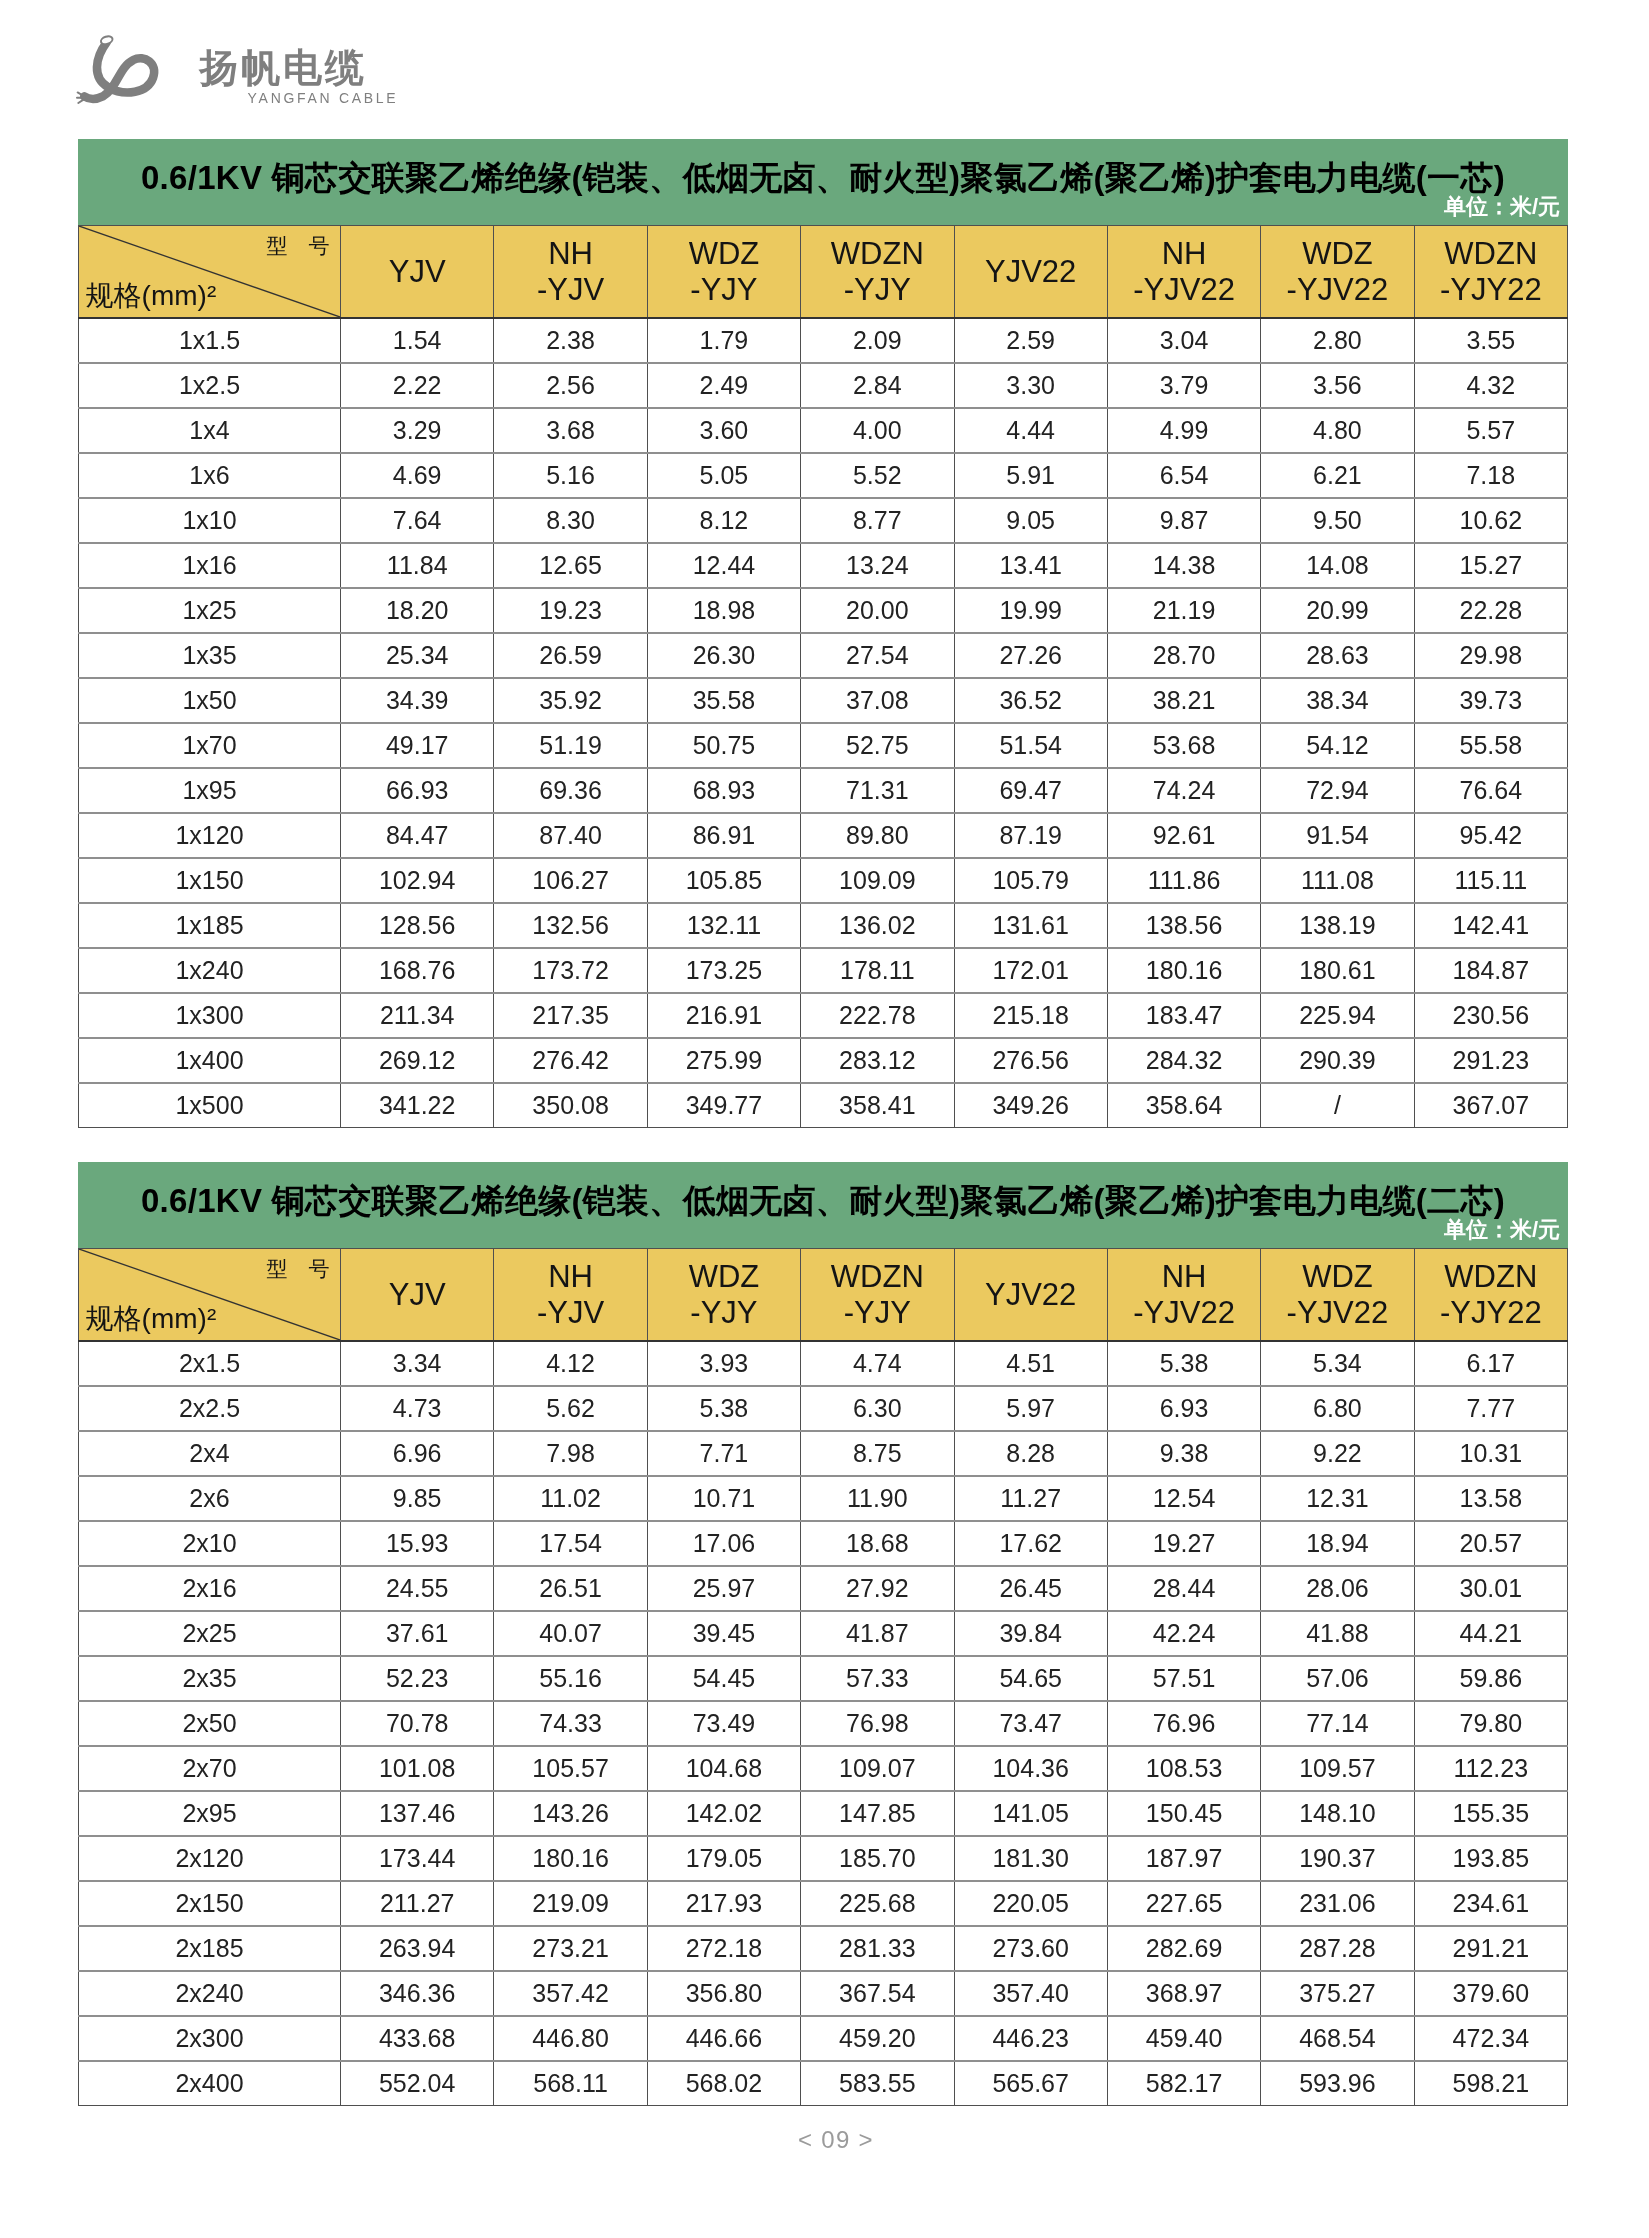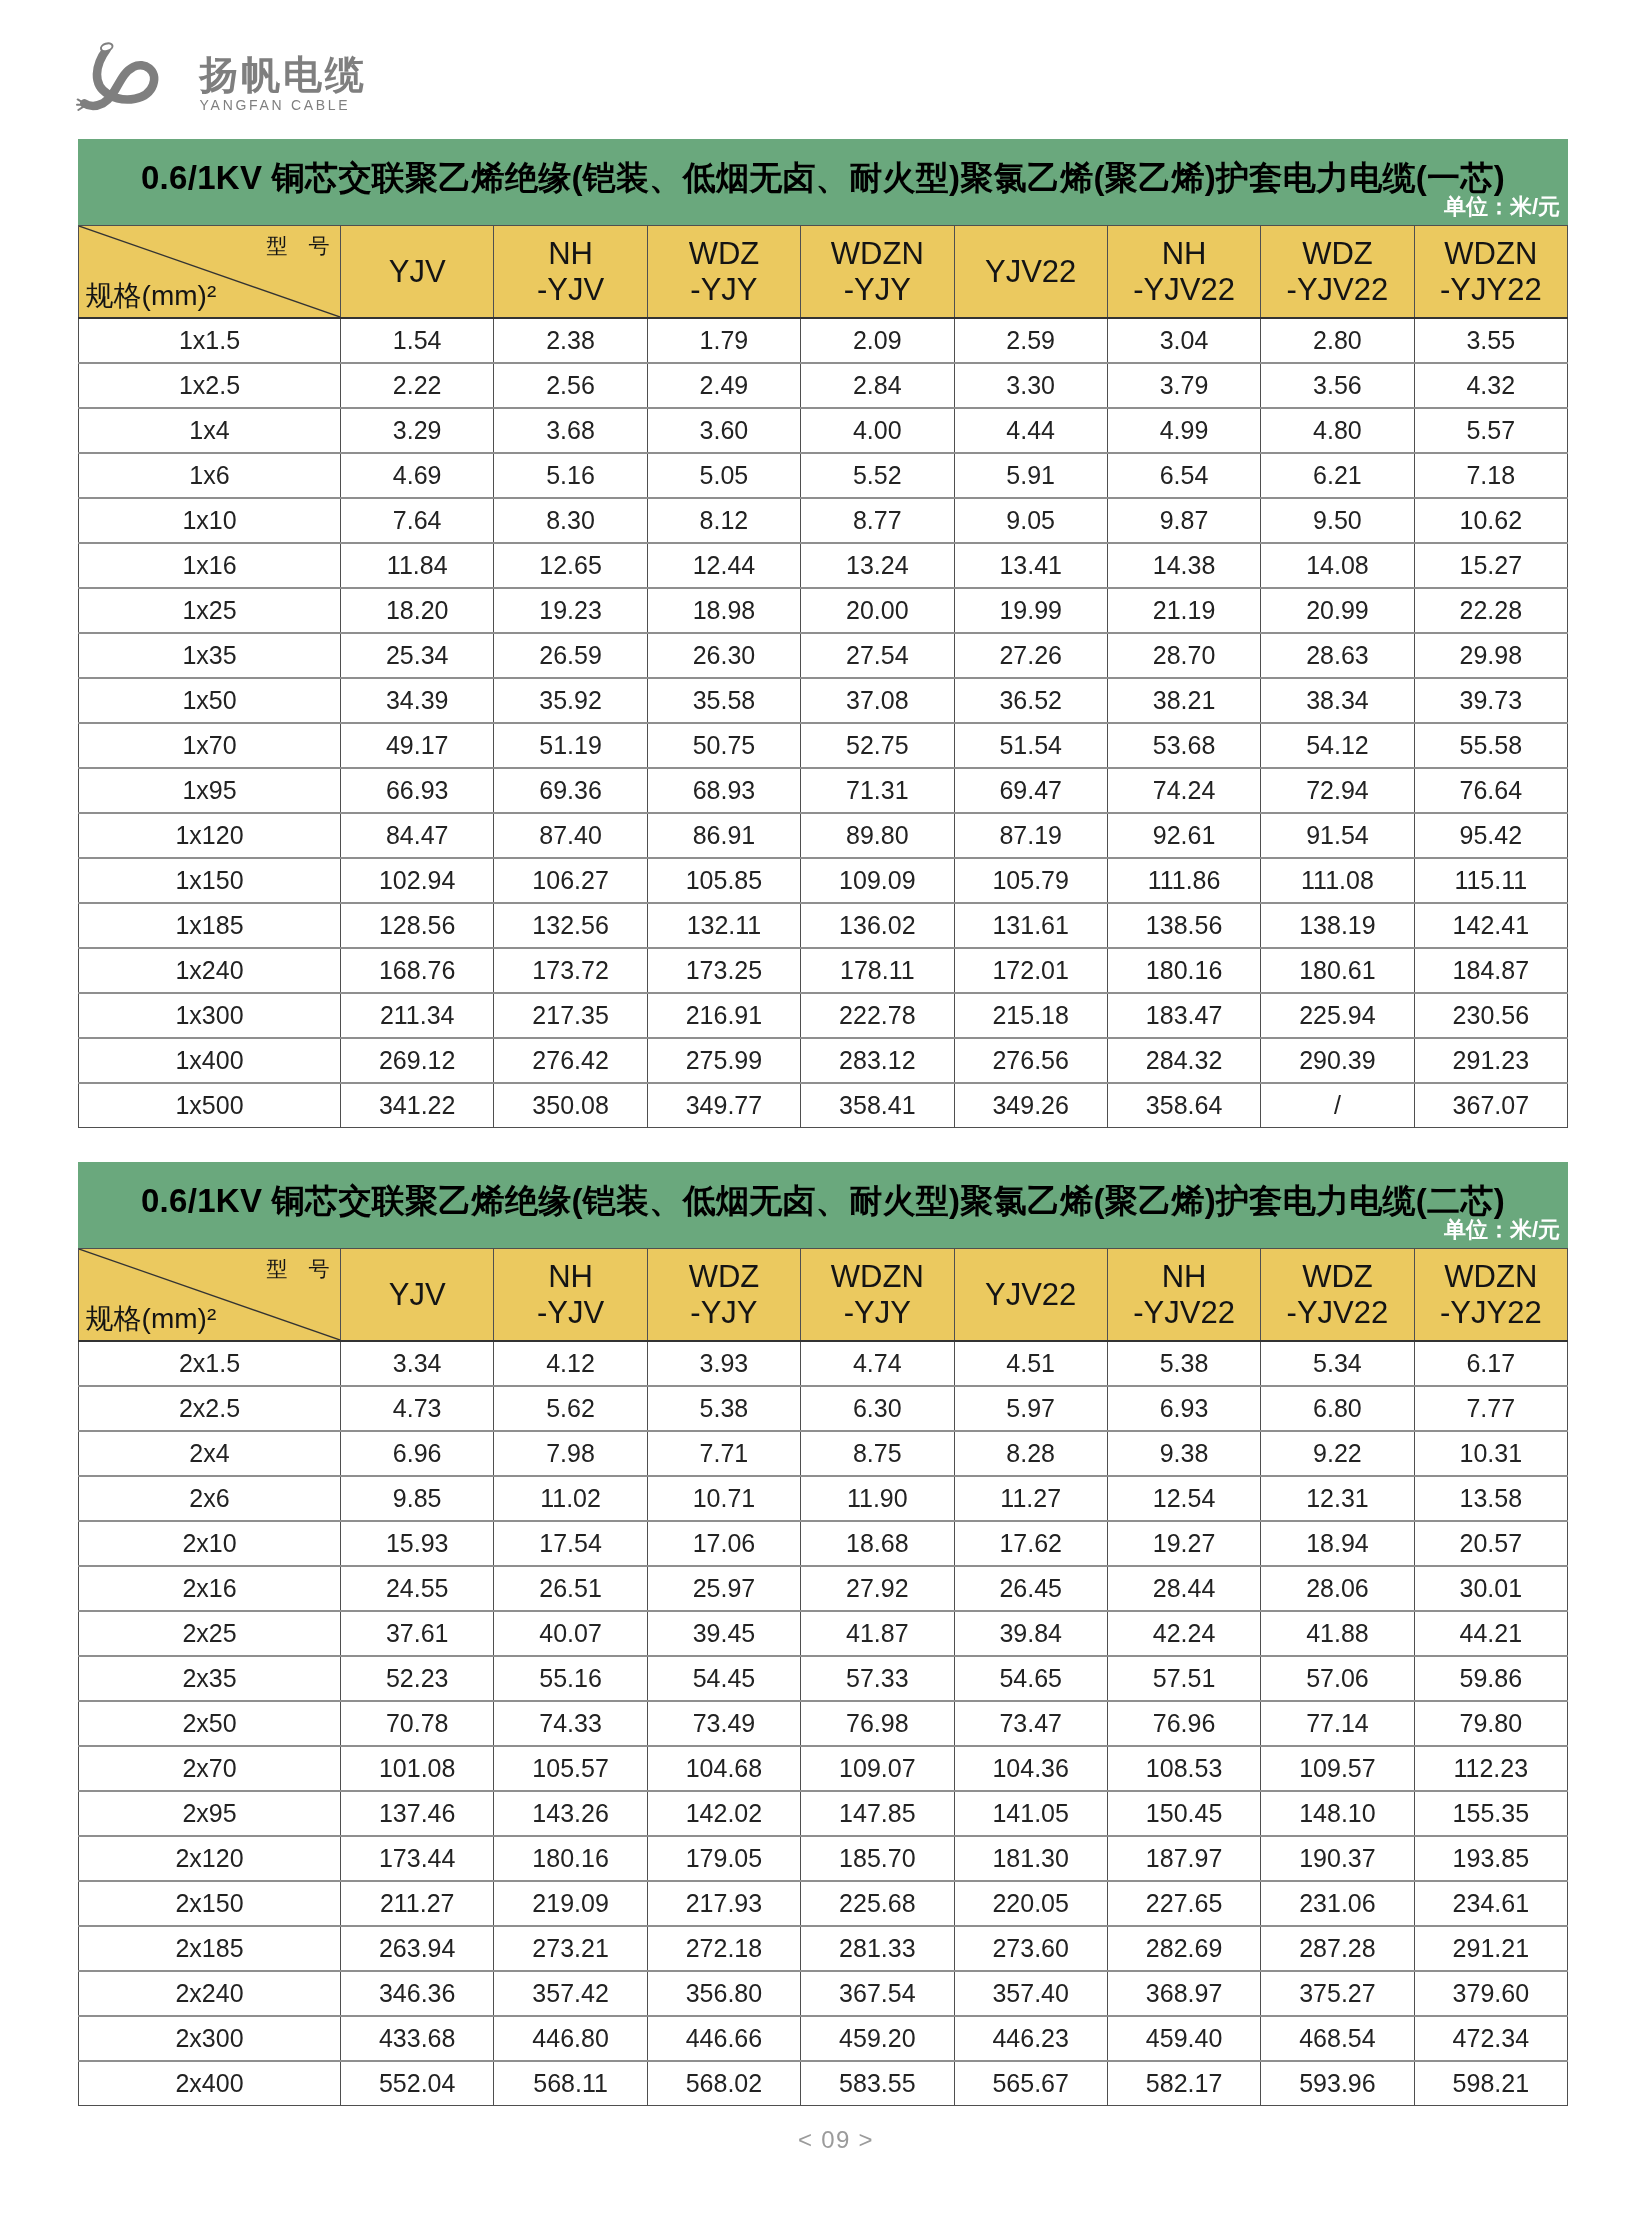--- a/index.html
+++ b/index.html
@@ -7,32 +7,32 @@
     width: 1650px; height: 2239px;
     position: relative;
     background: #ffffff;
     font-family: "Liberation Sans", "DejaVu Sans", sans-serif;
     color: #1f1f1f;
     overflow: hidden;
   }
 
   
   .logo {
-    position: absolute; left: 76px; top: 36px;
+    position: absolute; left: 76px; top: 29px;
     display: flex; align-items: flex-start;
   }
   .logo svg { width: 113px; height: 78px; display: block; }
   .logo-text { margin-left: 10.6px; margin-top: 18.6px; }
   .brand-cn {
     font-size: 39px; font-weight: bold; color: #7f7f7f;
     letter-spacing: 2.7px; line-height: 1;
   }
   .brand-en {
     font-size: 14px; color: #7f7f7f; letter-spacing: 2.7px;
-    margin-top: 4px; line-height: 1;
+    margin-top: 4px; line-height: 1; margin-left: 48px;
   }
 
   
   .tbl-block { position: absolute; left: 78px; width: 1490px; }
   #block-1 { top: 139px; }
   #block-2 { top: 1162px; }
 
   .band {
     height: 86px; background: #6aa87d; position: relative;
     display: flex; align-items: center; justify-content: center;

